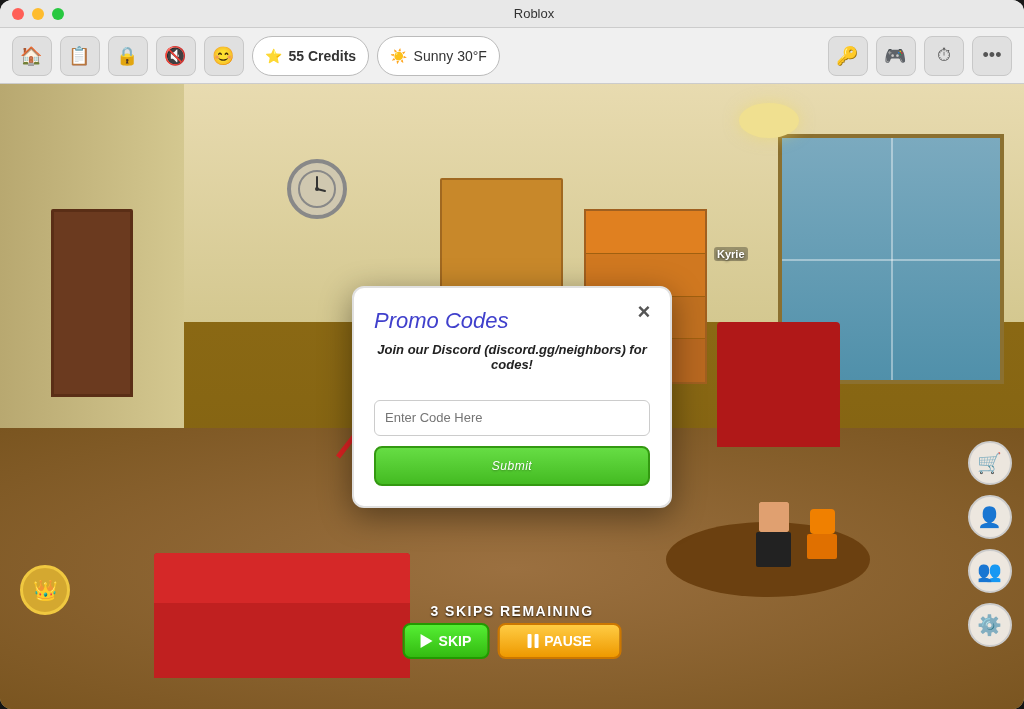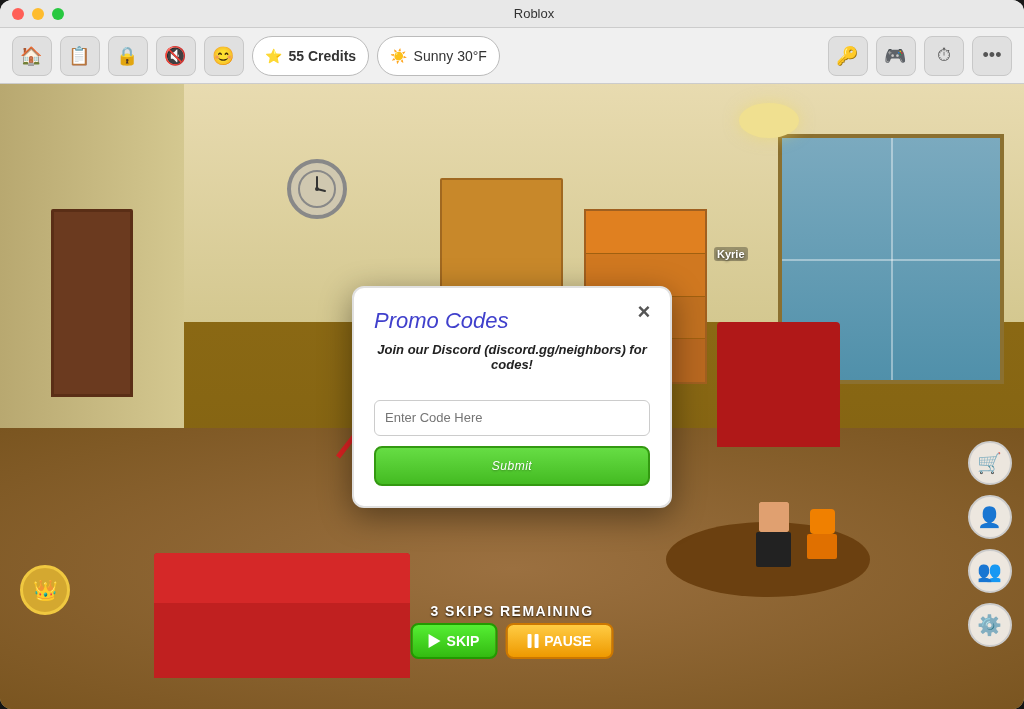--- a/index.html
+++ b/index.html
@@ -445,21 +445,21 @@
       font-weight: 900;
       font-family: 'Arial Black', Arial, sans-serif;
       cursor: pointer;
       display: flex;
       align-items: center;
       gap: 6px;
     }
 
     .pause-btn {
       height: 36px;
-      padding: 0 20px;
+      padding: 0 28px;
       background: linear-gradient(180deg, #ffcc44 0%, #ee9900 100%);
       border: 2px solid #cc7700;
       border-radius: 8px;
       color: white;
       font-size: 14px;
       font-weight: 900;
       font-family: 'Arial Black', Arial, sans-serif;
       cursor: pointer;
       display: flex;
       align-items: center;

